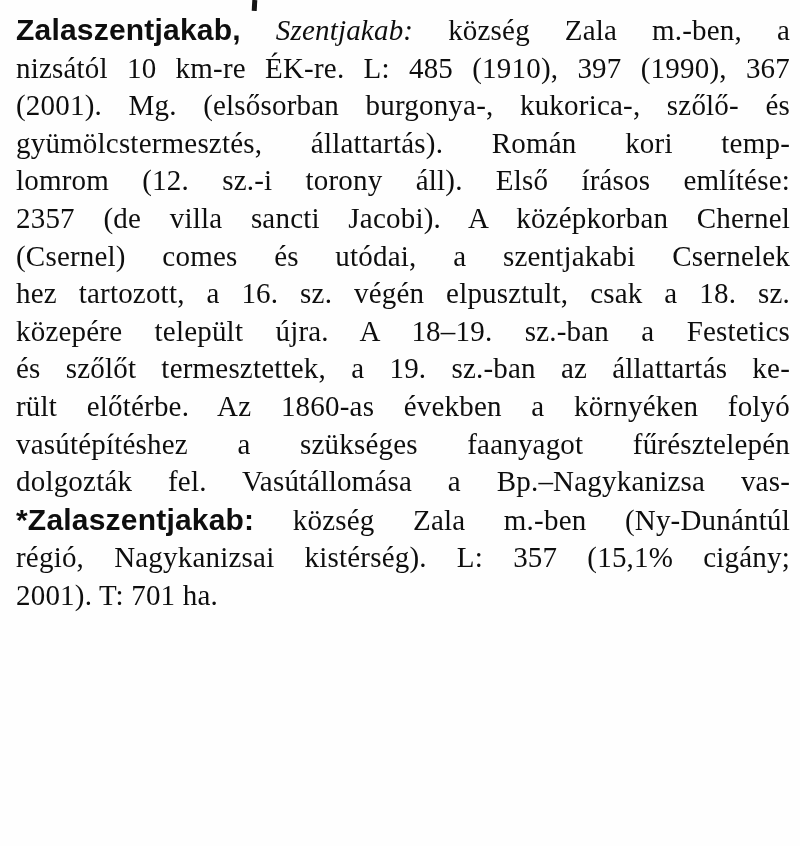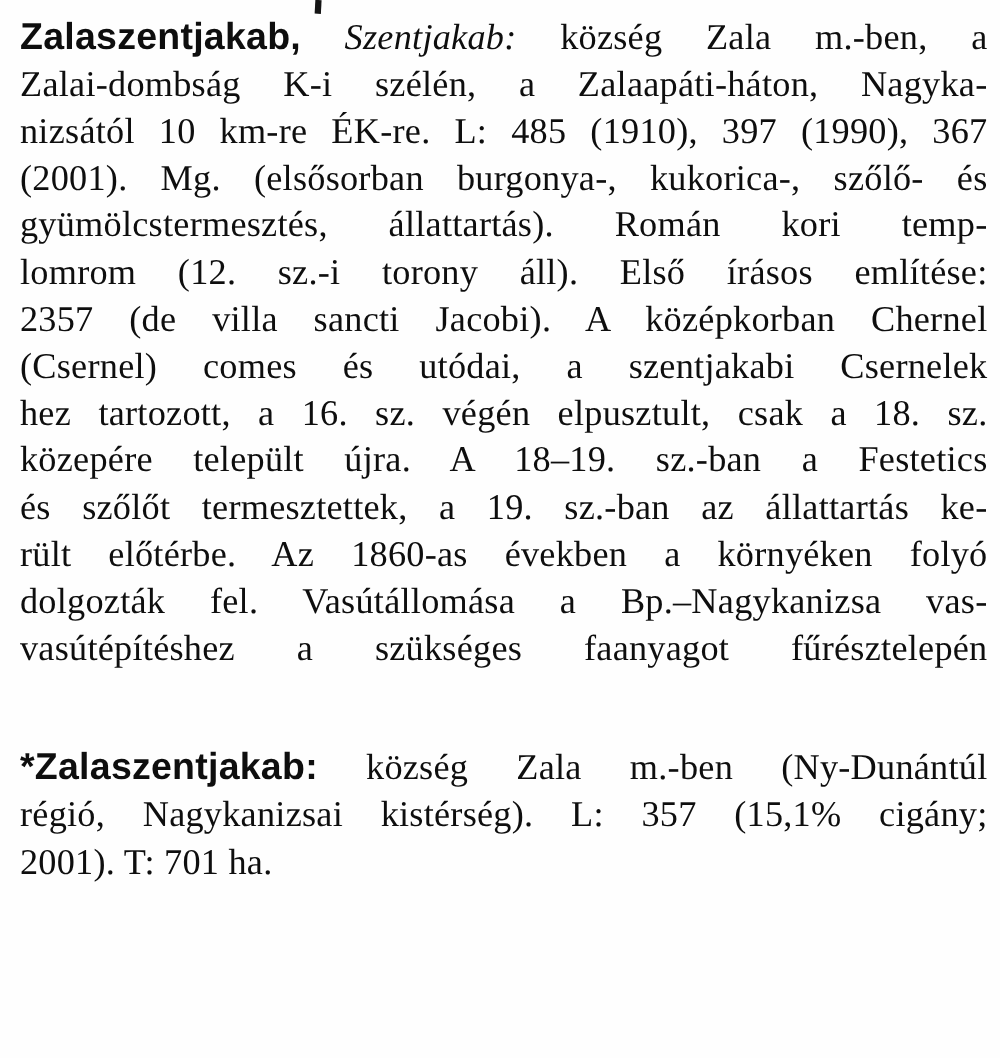--- a/index.html
+++ b/index.html
@@ -20,21 +20,21 @@
     width: 5px;
     height: 11px;
     background: #151515;
     transform: rotate(3deg);
   }
   .entry {
     position: relative;
     padding: 0 10px 0 16px;
   }
   .entry-main { padding-top: 11px; }
-  .entry-secondary { margin-top: 57px; }
+  .entry-secondary { }
   .line {
     font-size: 29px;
     line-height: 37.6px;
     letter-spacing: 0.2px;
     text-align: justify;
     text-align-last: justify;
     white-space: normal;
   }
   .line.last {
     text-align-last: left;
@@ -50,33 +50,32 @@
   }
 </style>
 </head>
 <body>
 
 <div class="page">
   <div class="scan-artifact"></div>
 
   <div class="entry entry-main">
     <div class="line"><span class="headword">Zalaszentjakab,</span><span class="variant"> Szentjakab:</span><span> község Zala m.-ben, a</span></div>
-    <div class="line">Zalai-dombság K-i szélén, a Zalaapáti-háton, Nagyka-</div>
     <div class="line">nizsától 10 km-re ÉK-re. L: 485 (1910), 397 (1990), 367</div>
     <div class="line">(2001). Mg. (elsősorban burgonya-, kukorica-, szőlő- és</div>
     <div class="line">gyümölcstermesztés, állattartás). Román kori temp-</div>
     <div class="line">lomrom (12. sz.-i torony áll). Első írásos említése:</div>
     <div class="line">2357 (de villa sancti Jacobi). A középkorban Chernel</div>
     <div class="line">(Csernel) comes és utódai, a szentjakabi Csernelek</div>
     <div class="line">hez tartozott, a 16. sz. végén elpusztult, csak a 18. sz.</div>
     <div class="line">közepére települt újra. A 18–19. sz.-ban a Festetics</div>
     <div class="line">és szőlőt termesztettek, a 19. sz.-ban az állattartás ke-</div>
     <div class="line">rült előtérbe. Az 1860-as években a környéken folyó</div>
+    <div class="line">vasútépítéshez a szükséges faanyagot fűrésztelepén</div>
     <div class="line">dolgozták fel. Vasútállomása a Bp.–Nagykanizsa vas-</div>
-    <div class="line">vasútépítéshez a szükséges faanyagot fűrésztelepén</div>
   </div>
 
   <div class="entry entry-secondary">
     <div class="line"><span class="headword">*Zalaszentjakab:</span><span> község Zala m.-ben (Ny-Dunántúl</span></div>
     <div class="line">régió, Nagykanizsai kistérség). L: 357 (15,1% cigány;</div>
     <div class="line last">2001). T: 701 ha.</div>
   </div>
 </div>
 
 </body></html>

